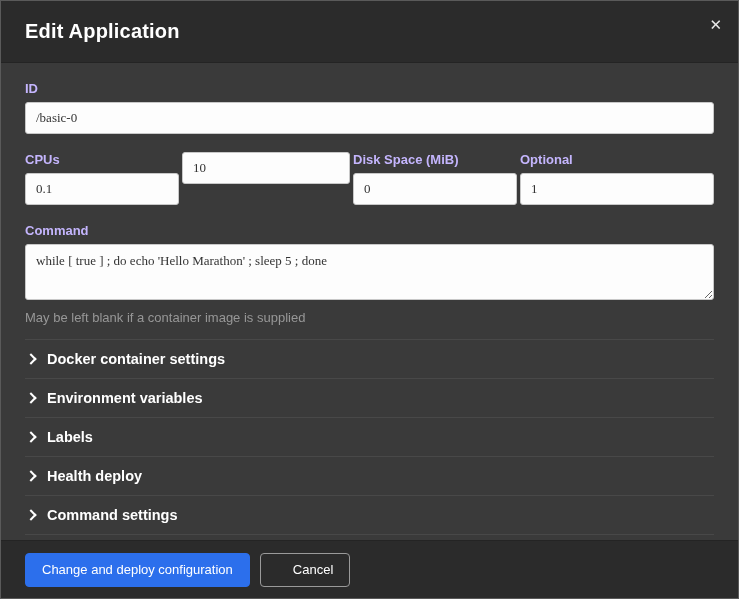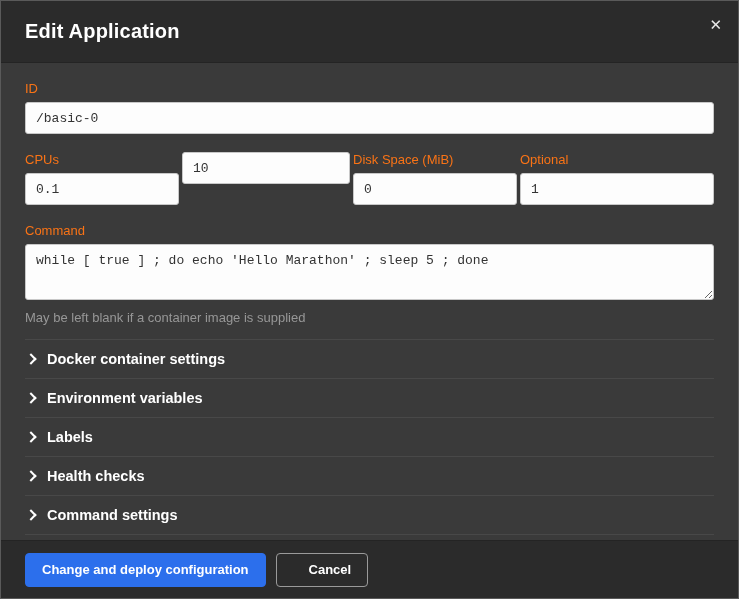--- a/index.html
+++ b/index.html
@@ -46,35 +46,35 @@
     font-family: "Liberation Sans", sans-serif;
   }
   
   .modal-body {
     flex: 1 1 auto;
     padding: 18px 24px 0 24px;
     overflow: hidden;
   }
   .field-label {
     display: block;
-    color: #f97316;
-    font-size: 13px;
-    font-weight: 400;
+    color: #c4b5fd;
+    font-size: 13px;
+    font-weight: 700;
     margin-bottom: 6px;
   }
   .text-input {
     width: 100%;
     height: 32px;
     background: #fdfdfd;
     border: 1px solid #c8c8c8;
     border-radius: 3px;
     padding: 0 10px;
     font-size: 13px;
     color: #333333;
-    font-family: Liberation Mono, monospace;
+    font-family: Liberation Serif, serif;
     outline: none;
   }
   .field-group { margin-bottom: 18px; }
   .field-row {
     display: grid;
     grid-template-columns: 154px 168px 164px 1fr;
     column-gap: 3px;
     margin-bottom: 18px;
   }
   textarea.text-input {
@@ -120,21 +120,21 @@
     border-top: 1px solid #242424;
     display: flex;
     align-items: center;
     padding: 0 24px;
     gap: 10px;
   }
   .btn {
     height: 34px;
     border-radius: 4px;
     font-size: 13px;
-    font-weight: 700;
+    font-weight: 400;
     padding: 0 16px;
     cursor: pointer;
     font-family: "Liberation Sans", sans-serif;
   }
   .btn-primary {
     background: #2c6fec;
     border: 1px solid #2c6fec;
     color: #ffffff;
   }
   .btn-outline {
@@ -193,21 +193,21 @@
       <div class="section-row">
         <span class="chevron"></span>
         <span class="section-label">Environment variables</span>
       </div>
       <div class="section-row">
         <span class="chevron"></span>
         <span class="section-label">Labels</span>
       </div>
       <div class="section-row">
         <span class="chevron"></span>
-        <span class="section-label">Health checks</span>
+        <span class="section-label">Health deploy</span>
       </div>
       <div class="section-row">
         <span class="chevron"></span>
         <span class="section-label">Command settings</span>
       </div>
     </div>
 
   </div>
 
   <div class="modal-footer">

